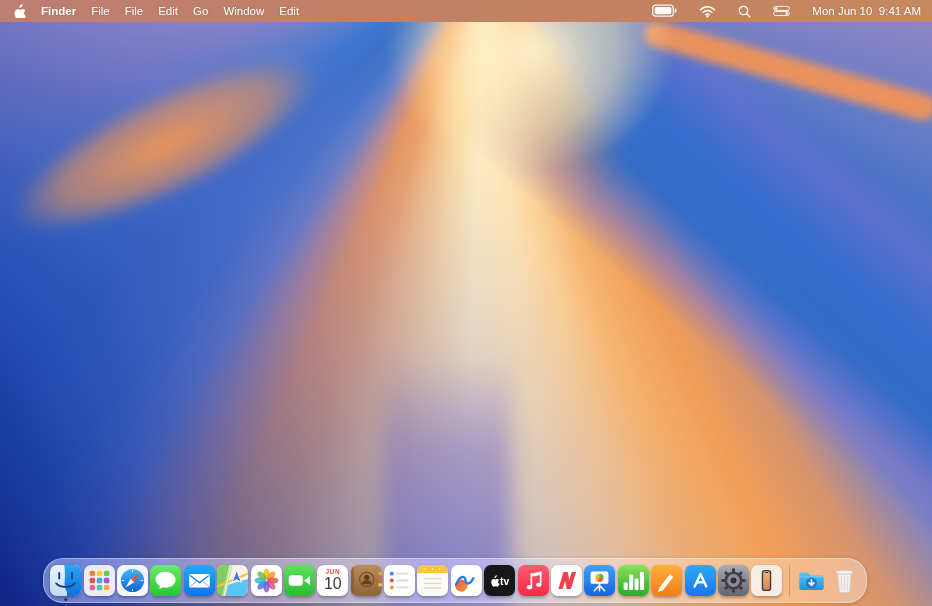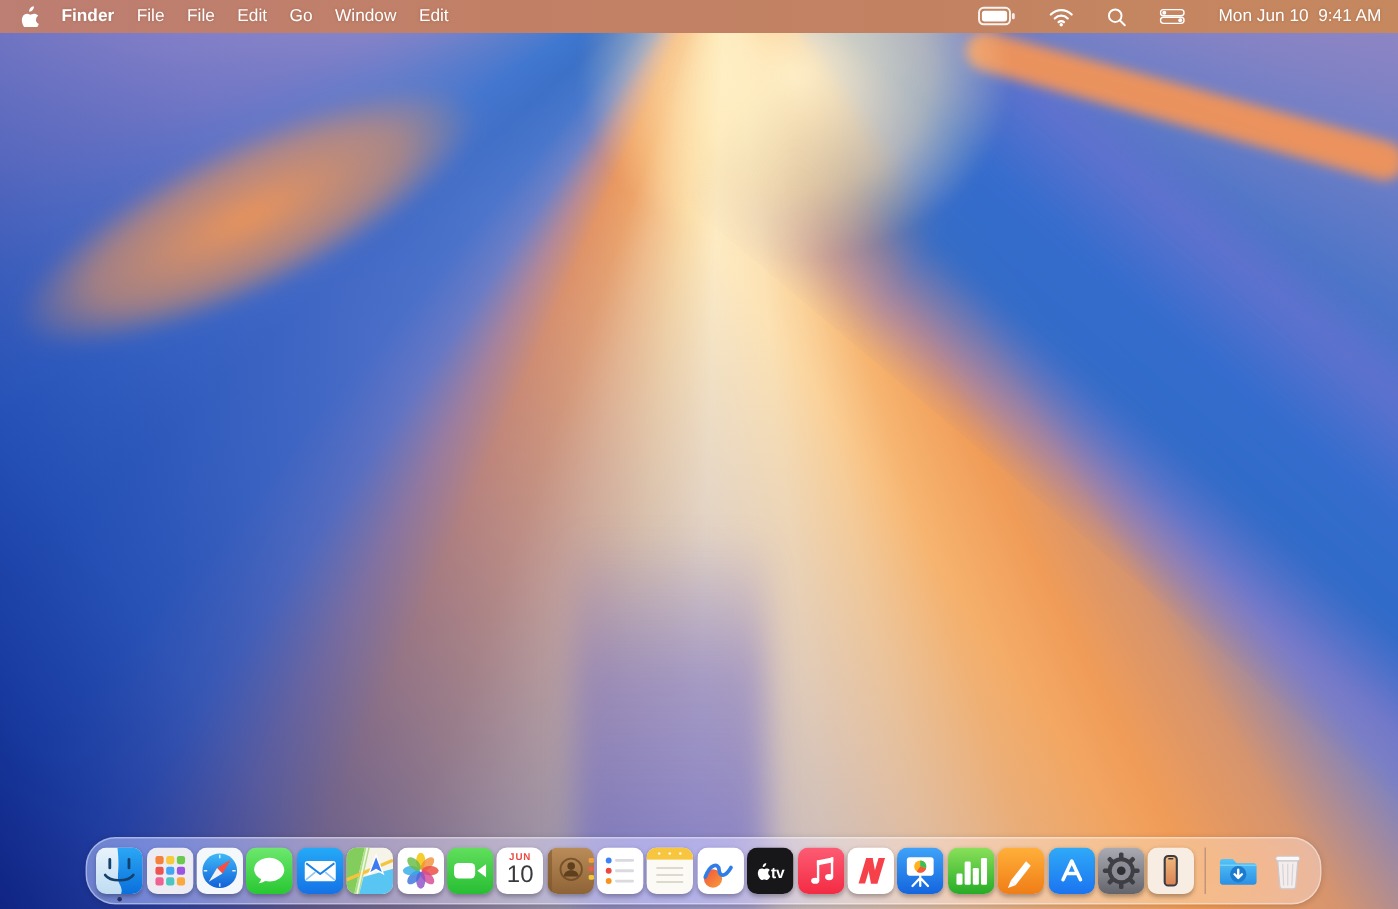--- a/index.html
+++ b/index.html
@@ -52,21 +52,21 @@
     color:#fff;font-size:11.5px;text-shadow:0 0 2px rgba(80,40,20,.25);}
   .mb-left{display:flex;align-items:center;gap:15px;}
   .mb-apple svg{display:block;width:12px;height:14px;}
   .mb-app{font-weight:700;}
   .mb-item{font-weight:400;}
   .mb-right{margin-left:auto;display:flex;align-items:center;gap:22px;}
   .mb-right svg{display:block;}
   .mb-clock{white-space:pre;}
 
   
-  .dock{position:absolute;left:57px;top:558px;height:43px;z-index:40;
+  .dock{position:absolute;left:43px;top:558px;height:43px;z-index:40;
     display:flex;align-items:center;padding:0 5px;border-radius:20px;
     background:rgba(240,242,255,.40);
     border:0.5px solid rgba(255,255,255,.38);
     backdrop-filter:blur(24px) saturate(170%);
     -webkit-backdrop-filter:blur(24px) saturate(170%);
     box-shadow:0 1px 4px rgba(0,0,0,.18);}
   .dock-item{flex:0 0 33.4px;height:43px;display:flex;align-items:center;
     justify-content:center;position:relative;}
   .app{width:31px;height:31px;border-radius:7px;overflow:hidden;display:block;
     box-shadow:0 1.5px 3px rgba(0,0,0,.28);}

